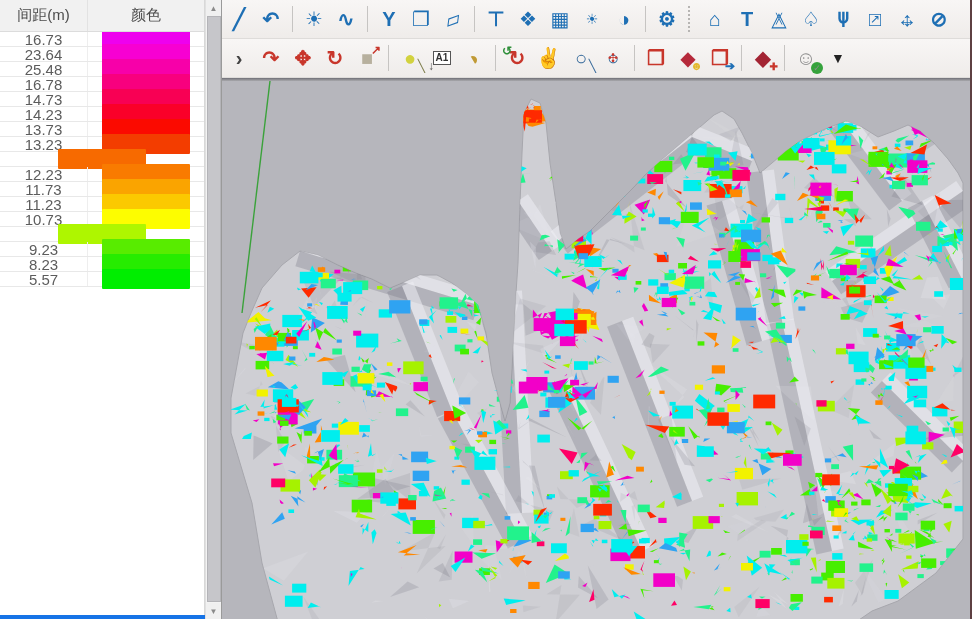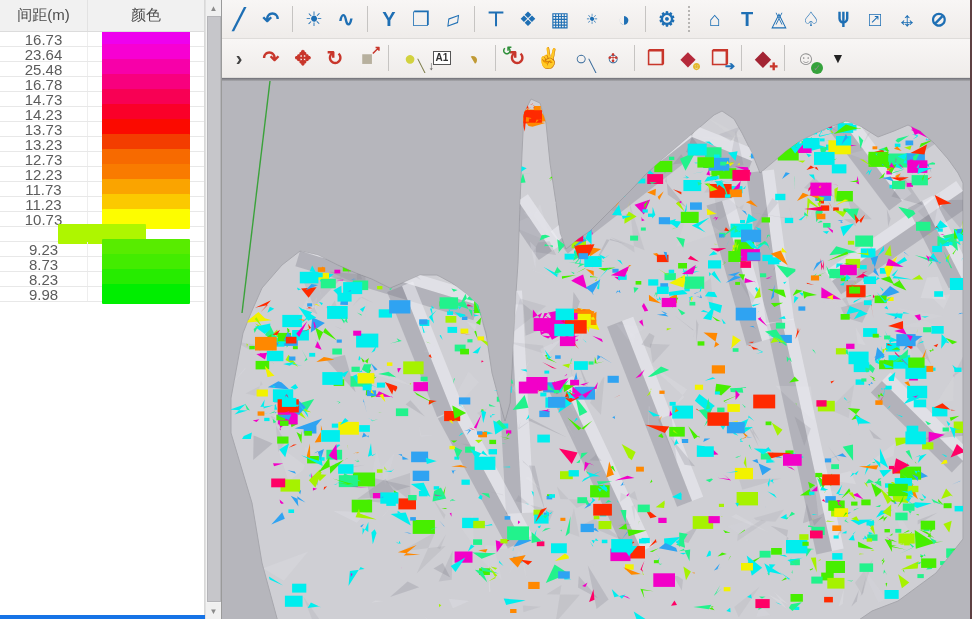--- a/index.html
+++ b/index.html
@@ -110,21 +110,20 @@
           <div class="swatch" style="background: rgb(251, 10, 0);"></div>
         </div>
       </div>
       <div class="lrow">
         <div class="lval">13.23</div>
         <div class="lcol">
           <div class="swatch" style="background: rgb(243, 61, 0);"></div>
         </div>
       </div>
       <div class="lrow">
-        <div class="lval">12.73</div>
         <div class="lcol">
           <div class="swatch" style="background: rgb(247, 106, 0);"></div>
         </div>
       </div>
       <div class="lrow">
         <div class="lval">12.23</div>
         <div class="lcol">
           <div class="swatch" style="background: rgb(249, 123, 0);"></div>
         </div>
       </div>
@@ -151,33 +150,27 @@
           <div class="swatch" style="background: rgb(174, 246, 0);"></div>
         </div>
       </div>
       <div class="lrow">
         <div class="lval">9.23</div>
         <div class="lcol">
           <div class="swatch" style="background: rgb(88, 236, 0);"></div>
         </div>
       </div>
       <div class="lrow">
-        <div class="lval">8.73</div>
-        <div class="lcol">
-          <div class="swatch" style="background: rgb(67, 236, 0);"></div>
-        </div>
-      </div>
-      <div class="lrow">
         <div class="lval">8.23</div>
         <div class="lcol">
           <div class="swatch" style="background: rgb(38, 236, 0);"></div>
         </div>
       </div>
       <div class="lrow">
-        <div class="lval">9.98</div>
+        <div class="lval">5.57</div>
         <div class="lcol">
           <div class="swatch" style="background: rgb(0, 238, 0);"></div>
         </div>
       </div>
     </div>
   <div class="legend-bottom-bar"></div>
 </aside>
 
 <div class="vscroll">
   <div class="sbtn">▲</div>

